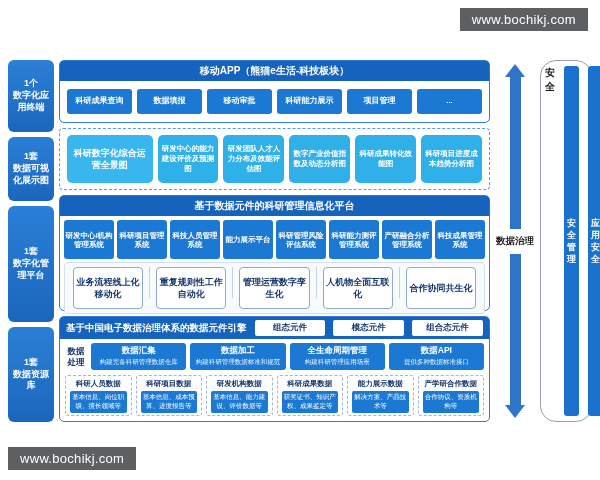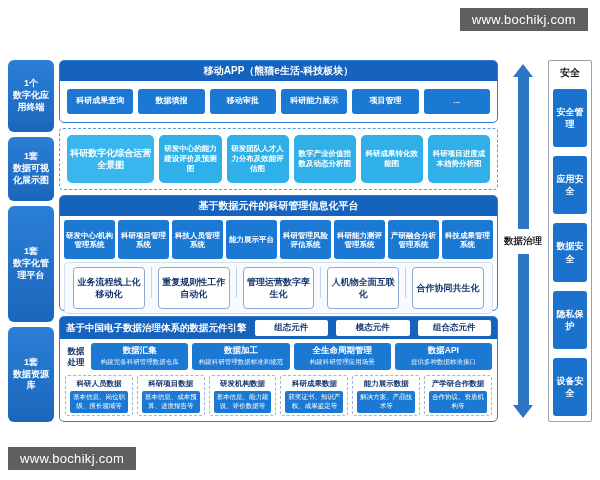--- a/index.html
+++ b/index.html
@@ -66,22 +66,22 @@
     width:calc(100% - 4px); box-sizing:border-box; line-height:1.35; }
 
   
   .gov { width:40px; display:flex; flex-direction:column; align-items:center; padding:4px 0; box-sizing:border-box; }
   .head-up { width:0; height:0; border-left:10px solid transparent; border-right:10px solid transparent; border-bottom:13px solid #2e75c8; }
   .head-down { width:0; height:0; border-left:10px solid transparent; border-right:10px solid transparent; border-top:13px solid #2e75c8; }
   .shaft { width:11px; background:#2e75c8; flex:1; }
   .gov-label { color:#1c1c1c; font-weight:bold; font-size:9.5px; padding:6px 0; white-space:nowrap; }
 
   
-  .sec-col { width:44px; border:1px solid #9aa1ab; border-radius:2px; background:#fff;
-    padding:5px 4px; box-sizing:border-box; display:flex; flex-direction:column; gap:9px; }
+  .sec-col { width:52px; border:1px solid #9aa1ab; border-radius:16px; background:#fff;
+    padding:5px 4px; box-sizing:border-box; display:flex; gap:9px; }
   .sec-col-title { text-align:center; font-weight:bold; font-size:10px; color:#1c1c1c; }
   .sec-box { flex:1; background:#1b72cc; color:#fff; font-weight:bold; font-size:9px;
     display:flex; align-items:center; justify-content:center; text-align:center; border-radius:3px; line-height:1.35; padding:0 3px; }
 </style>
 </head>
 <body>
 
 <div class="canvas">
 
   <div class="wm wm-top">www.bochikj.com</div>

